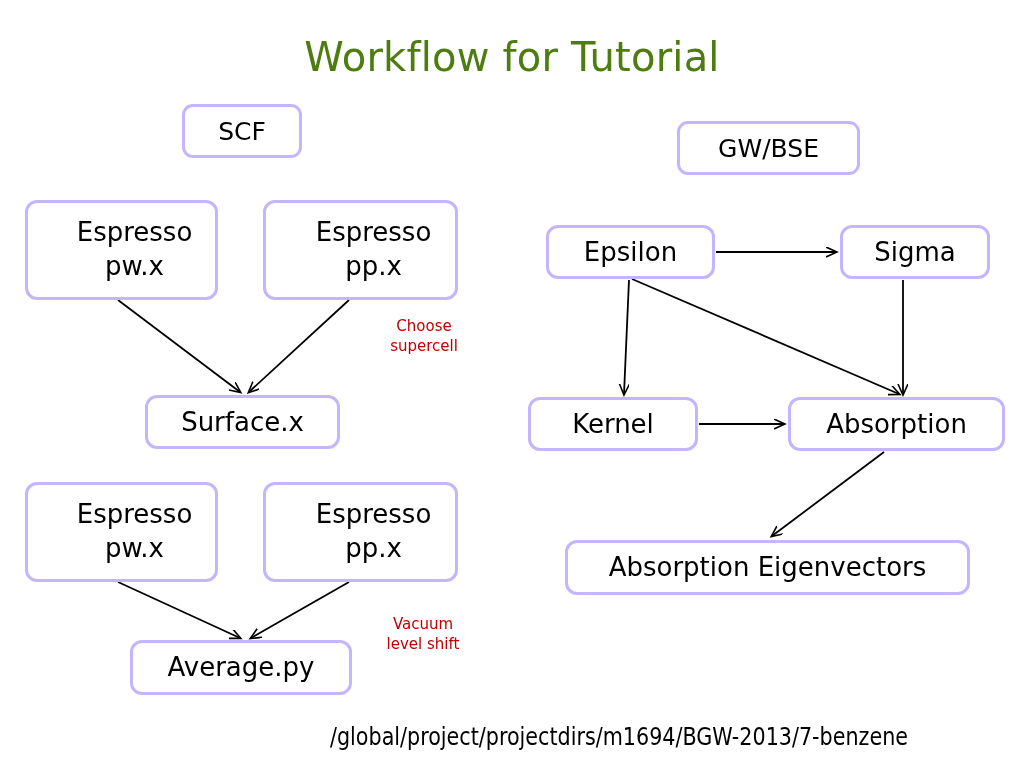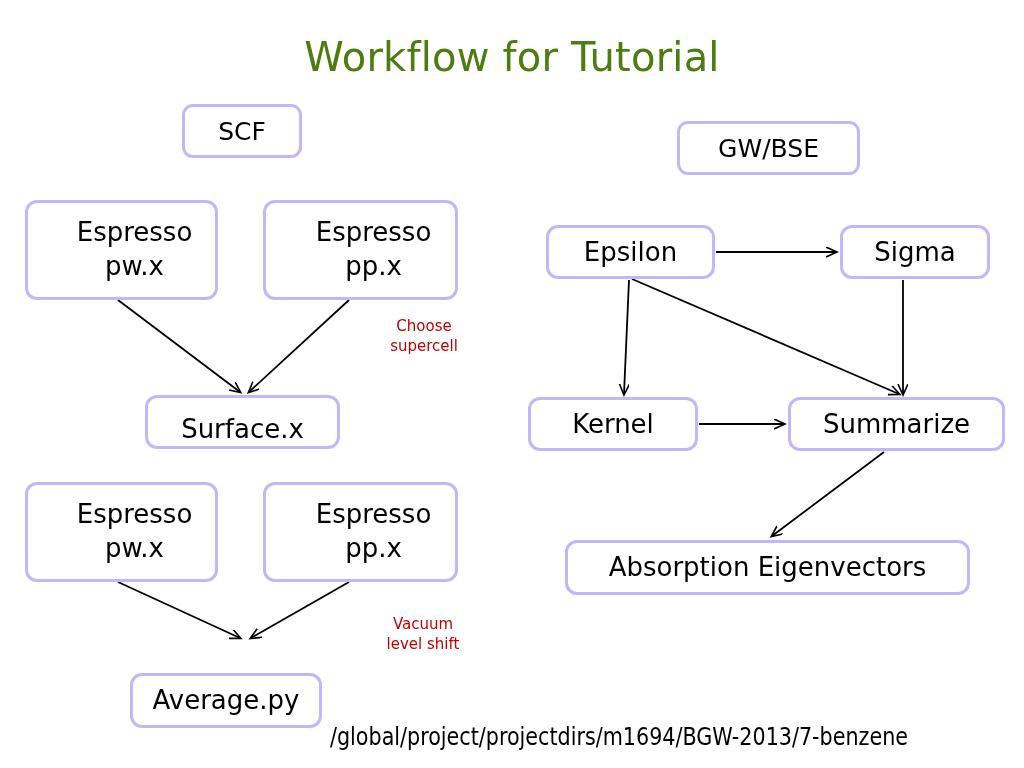--- a/index.html
+++ b/index.html
@@ -113,55 +113,55 @@
   </div>
 
   <div class="node two-line" style="left:263px; top:200px; width:195px; height:100px;">
     <span class="node-label">Espresso
 pp.x</span>
   </div>
 
   <div class="annot" style="left:358px; top:316px; width:132px;">Choose
 supercell</div>
 
-  <div class="node" style="left:145px; top:395px; width:195px; height:54px;align-items:flex-end;">
+  <div class="node" style="left:145px; top:395px; width:195px; height:54px;">
     <span class="node-label">Surface.x</span>
   </div>
 
   <div class="node two-line" style="left:25px; top:482px; width:193px; height:100px;">
     <span class="node-label">Espresso
 pw.x</span>
   </div>
 
   <div class="node two-line" style="left:263px; top:482px; width:195px; height:100px;">
     <span class="node-label">Espresso
 pp.x</span>
   </div>
 
   <div class="annot" style="left:356px; top:614px; width:134px;">Vacuum
 level shift</div>
 
-  <div class="node" style="left:130px; top:640px; width:192px; height:55px;margin-top:33px;">
+  <div class="node" style="left:130px; top:640px; width:222px; height:55px;">
     <span class="node-label">Average.py</span>
   </div>
 
   <div class="node" style="left:546px; top:225px; width:169px; height:54px;">
     <span class="node-label">Epsilon</span>
   </div>
 
   <div class="node" style="left:528px; top:397px; width:170px; height:54px;">
     <span class="node-label">Kernel</span>
   </div>
 
   <div class="node" style="left:840px; top:225px; width:150px; height:54px;">
     <span class="node-label">Sigma</span>
   </div>
 
   <div class="node" style="left:788px; top:397px; width:217px; height:54px;">
-    <span class="node-label">Summarize</span>
+    <span class="node-label">Absorption</span>
   </div>
 
   <div class="node" style="left:565px; top:540px; width:405px; height:55px;">
     <span class="node-label">Absorption Eigenvectors</span>
   </div>
 
   <div class="path-text">/global/project/projectdirs/m1694/BGW-2013/7-benzene</div>
 
 </div>
 

